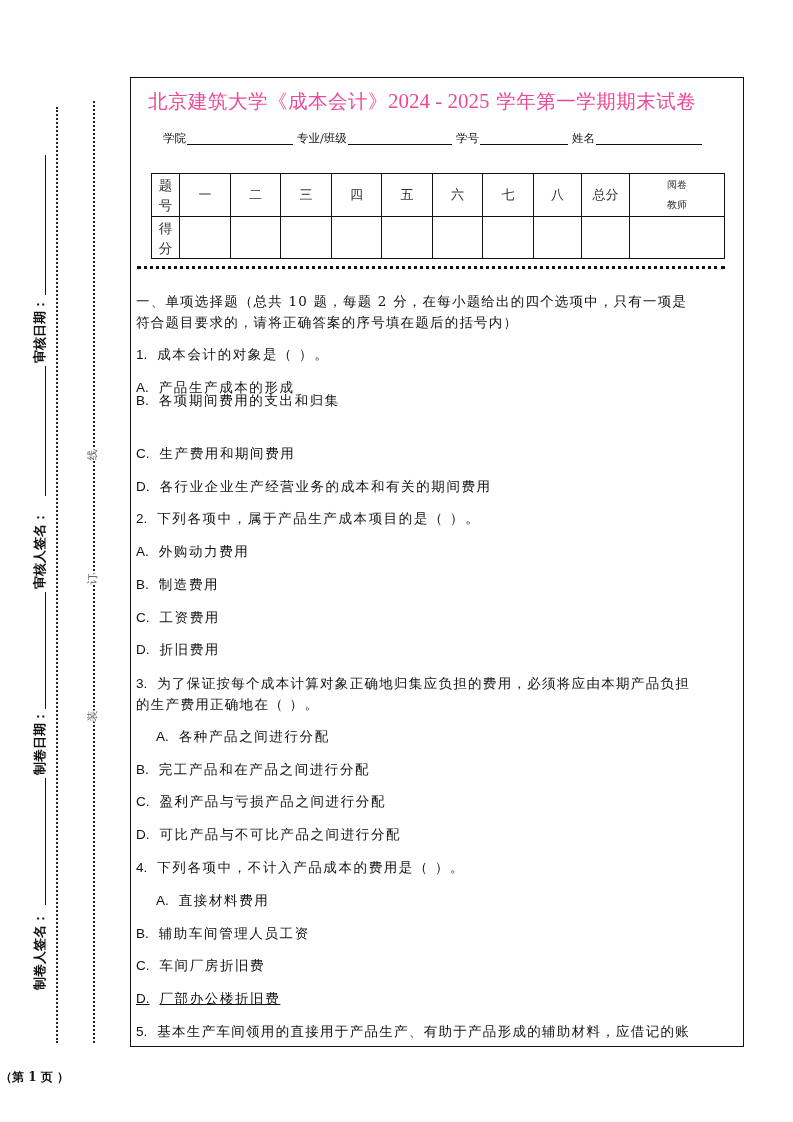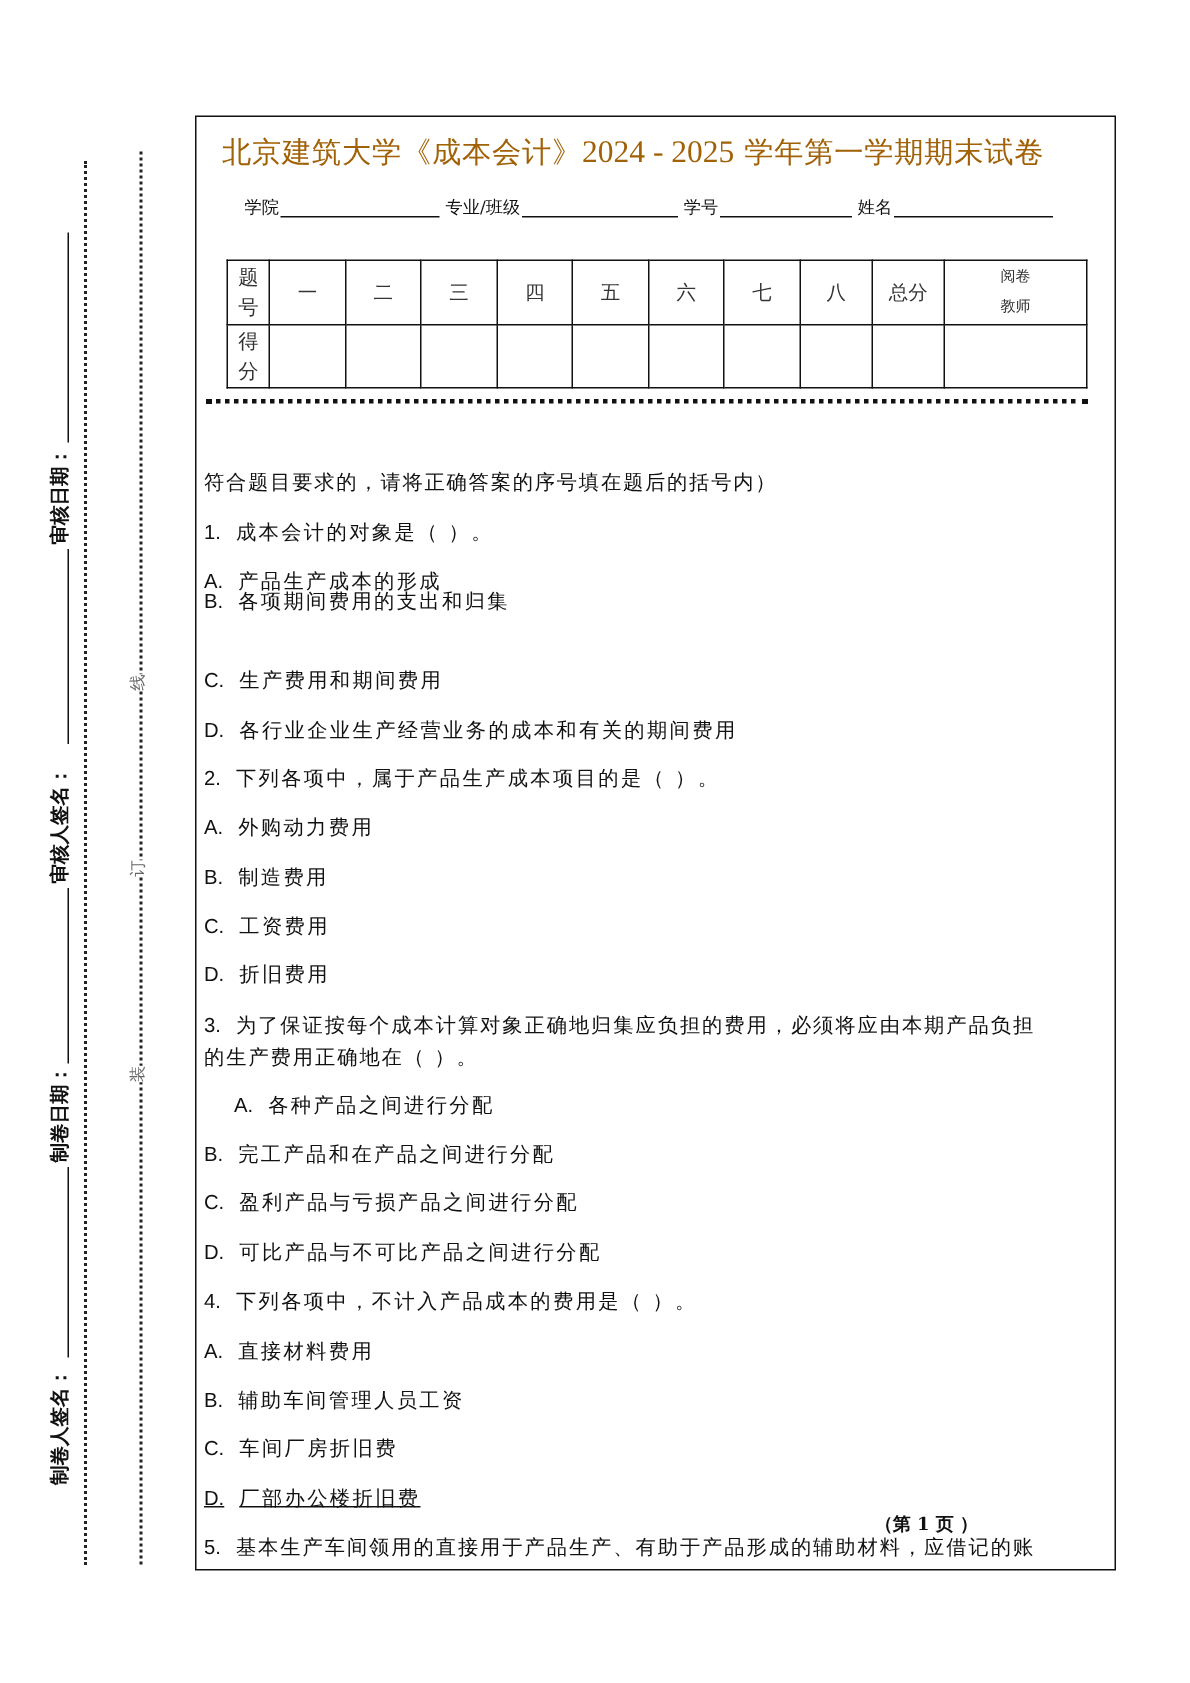--- a/index.html
+++ b/index.html
@@ -13,40 +13,40 @@
             font-size:13px; white-space:nowrap; color:#111; }
   .vline { position:absolute; width:0; border-left:1px solid #111; }
   .bind-char { position:absolute; font-size:11px; color:#666; background:#fff;
                transform: rotate(-90deg); line-height:12px; padding:1px 0; }
 
   
   .frame { position:absolute; left:130px; top:77px; width:614px; height:970px;
            border:1.5px solid #111; box-sizing:border-box; }
 
   .title { position:absolute; left:148px; top:88px; font-size:19.5px;
-           letter-spacing:0.5px; white-space:nowrap; color:#a16207; }
+           letter-spacing:0.5px; white-space:nowrap; color:#ec4899; }
   .title .num { font-family:"Liberation Serif", serif; font-size:21px; letter-spacing:0; }
 
   .info { position:absolute; top:131px; left:163px; font-size:11.5px; white-space:nowrap; display:flex; }
   .info .lbl { margin-right:1px; }
   .info .blank { display:inline-block; border-bottom:1px solid #111; height:13px; margin-right:4px; }
 
   table.score { position:absolute; left:151px; top:173px; border-collapse:collapse; }
   table.score td { border:1px solid #111; text-align:center; font-size:13px; color:#333; padding:0; }
   table.score td.rh { font-size:13.5px; line-height:20px; }
   table.score td.small { font-size:10px; line-height:20px; }
 
   .sep { position:absolute; left:137px; top:266px; width:588px; height:0; border-top:3px dotted #111; }
 
   .para { position:absolute; left:136px; font-size:13.5px; white-space:nowrap; letter-spacing:1.6px; color:#111;
           font-family:"DejaVu Serif","Liberation Serif",serif; }
   .para .n { font-family:"Liberation Sans","DejaVu Sans",sans-serif; letter-spacing:0; margin-right:10px; }
   .para.wrap { white-space:normal; width:606px; line-height:21px; }
 
-  .footer { position:absolute; top:1008px; left:0; width:652px; text-align:right;
+  .footer { position:absolute; top:1069px; left:0; width:652px; text-align:left;
             font-size:12px; font-weight:bold; font-family:"DejaVu Serif","Liberation Serif",serif; }
 </style>
 </head>
 <body>
 
 <div class="vdots" style="left:56px; top:107px; height:936px;"></div>
 <div class="vdots" style="left:93px; top:101px; height:942px;"></div>
 
 <div class="vline" style="left:45px; top:155px; height:140px;"></div>
 <div class="vlabel" style="left:31px; top:363px;">审核日期：</div>
@@ -108,21 +108,21 @@
     <td></td>
     <td></td>
     <td></td>
   </tr>
 </tbody>
   </table>
 
 <div class="sep"></div>
 
 <div class="para wrap" style="top:291px; letter-spacing:1.2px;">
-  <br>
+  <span>一、单项选择题（总共 10 题，每题 2 分，在每小题给出的四个选项中，只有一项是</span><br>
   <span>符合题目要求的，请将正确答案的序号填在题后的括号内）</span>
 </div>
 
 <div class="para" style="top:346px;"><span class="n">1.</span><span>成本会计的对象是（   ）。</span></div>
 <div class="para" style="top:379px;"><span class="n">A.</span><span>产品生产成本的形成</span></div>
 <div class="para" style="top:392px;"><span class="n">B.</span><span>各项期间费用的支出和归集</span></div>
 <div class="para" style="top:445px;"><span class="n">C.</span><span>生产费用和期间费用</span></div>
 <div class="para" style="top:478px;"><span class="n">D.</span><span>各行业企业生产经营业务的成本和有关的期间费用</span></div>
 
 <div class="para" style="top:510px;"><span class="n">2.</span><span>下列各项中，属于产品生产成本项目的是（   ）。</span></div>
@@ -131,20 +131,20 @@
 <div class="para" style="top:609px;"><span class="n">C.</span><span>工资费用</span></div>
 <div class="para" style="top:641px;"><span class="n">D.</span><span>折旧费用</span></div>
 
 <div class="para wrap" style="top:673px; letter-spacing:1.3px;"><span class="n">3.</span><span>为了保证按每个成本计算对象正确地归集应负担的费用，必须将应由本期产品负担</span><br><span>的生产费用正确地在（   ）。</span></div>
 <div class="para" style="top:728px;margin-left:20px;"><span class="n">A.</span><span>各种产品之间进行分配</span></div>
 <div class="para" style="top:761px;"><span class="n">B.</span><span>完工产品和在产品之间进行分配</span></div>
 <div class="para" style="top:793px;"><span class="n">C.</span><span>盈利产品与亏损产品之间进行分配</span></div>
 <div class="para" style="top:826px;"><span class="n">D.</span><span>可比产品与不可比产品之间进行分配</span></div>
 
 <div class="para" style="top:859px;"><span class="n">4.</span><span>下列各项中，不计入产品成本的费用是（   ）。</span></div>
-<div class="para" style="top:892px;"><span class="n">A.</span><span>直接材料费用</span></div>
+<div class="para" style="top:892px;margin-left:20px;"><span class="n">A.</span><span>直接材料费用</span></div>
 <div class="para" style="top:925px;"><span class="n">B.</span><span>辅助车间管理人员工资</span></div>
 <div class="para" style="top:957px;"><span class="n">C.</span><span>车间厂房折旧费</span></div>
 <div class="para" style="top:990px;text-decoration:underline;"><span class="n">D.</span><span>厂部办公楼折旧费</span></div>
 
 <div class="para" style="top:1023px; letter-spacing:1.3px;"><span class="n">5.</span><span>基本生产车间领用的直接用于产品生产、有助于产品形成的辅助材料，应借记的账</span></div>
 
 <div class="footer">（第 1 页 ）</div>
 
 </body></html>

